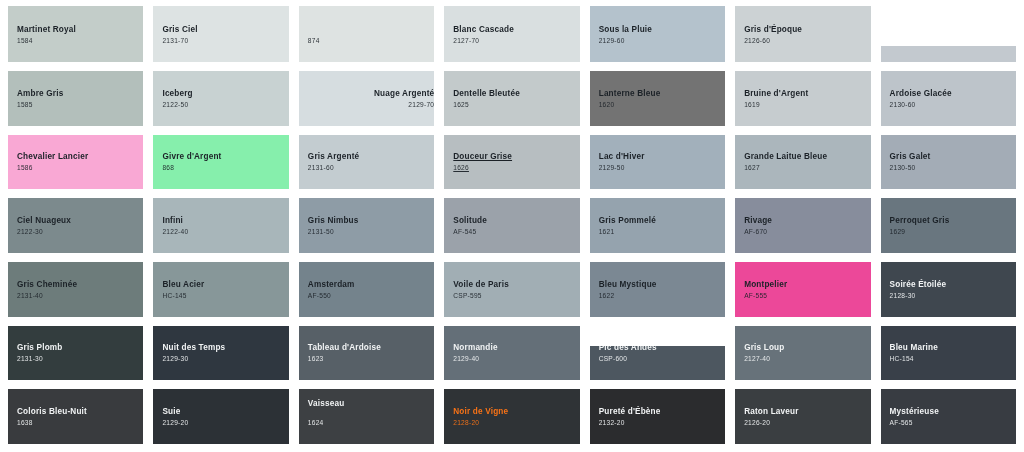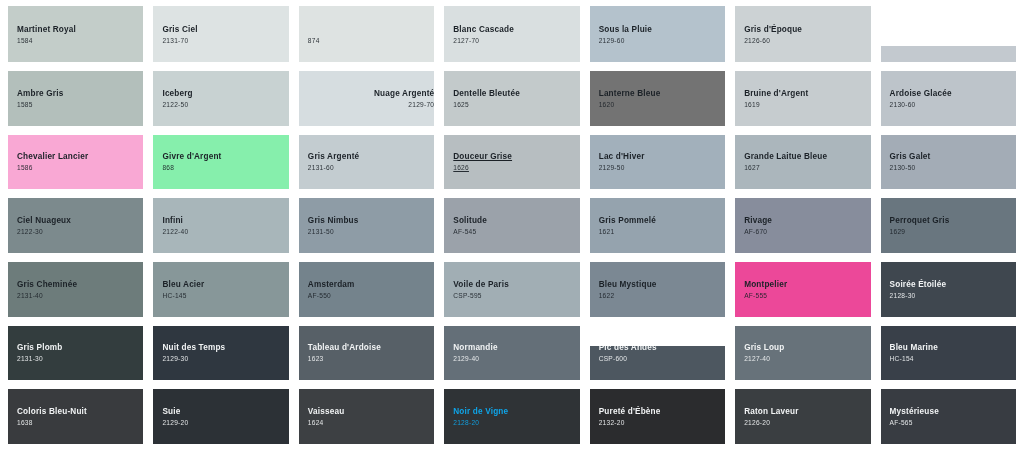--- a/index.html
+++ b/index.html
@@ -218,25 +218,25 @@
       <div class="swatch-code">HC-154</div>
     </div>
     <div class="swatch" style="background: rgb(57, 59, 62); color: rgb(242, 244, 245);">
       <div class="swatch-name">Coloris Bleu-Nuit</div>
       <div class="swatch-code">1638</div>
     </div>
     <div class="swatch" style="background: rgb(44, 49, 54); color: rgb(242, 244, 245);">
       <div class="swatch-name">Suie</div>
       <div class="swatch-code">2129-20</div>
     </div>
-    <div class="swatch" style="background: rgb(61, 64, 67); color: rgb(242, 244, 245);">
+    <div class="swatch" style="background: rgb(61, 64, 67); color: rgb(242, 244, 245); gap: 8px;">
       <div class="swatch-name">Vaisseau</div>
       <div class="swatch-code">1624</div>
     </div>
-    <div class="swatch" style="background: rgb(47, 51, 54); color: #0ea5e9;">
+    <div class="swatch" style="background: rgb(47, 51, 54); color: #f97316;">
       <div class="swatch-name">Noir de Vigne</div>
       <div class="swatch-code">2128-20</div>
     </div>
     <div class="swatch" style="background: rgb(43, 44, 46); color: rgb(242, 244, 245);">
       <div class="swatch-name">Pureté d'Ébène</div>
       <div class="swatch-code">2132-20</div>
     </div>
     <div class="swatch" style="background: rgb(58, 62, 65); color: rgb(242, 244, 245);">
       <div class="swatch-name">Raton Laveur</div>
       <div class="swatch-code">2126-20</div>

